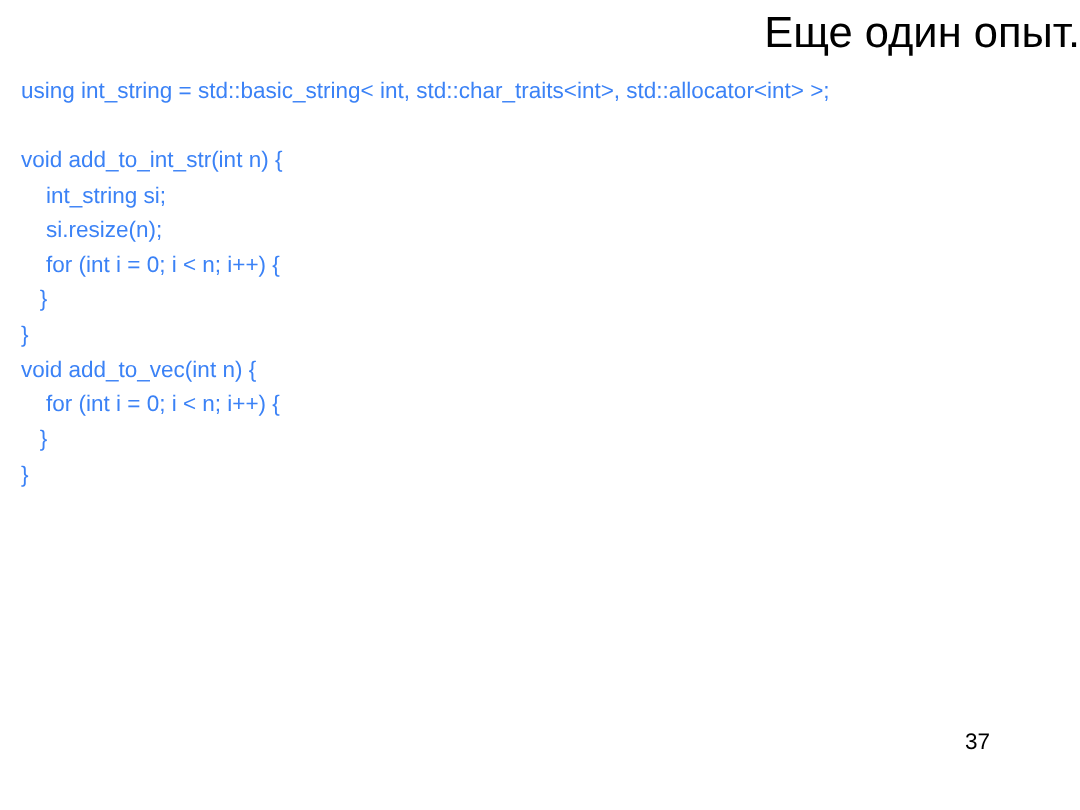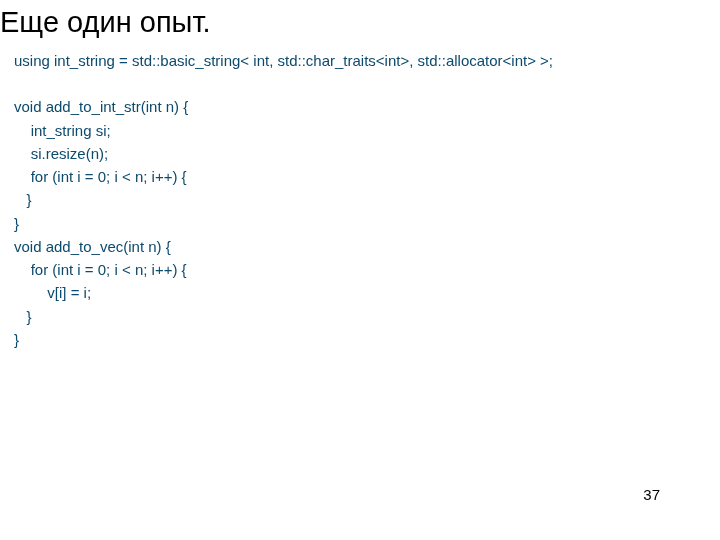--- a/index.html
+++ b/index.html
@@ -9,33 +9,33 @@
     }
     body {
       width: 720px;
       height: 540px;
       background: #fff;
       font-family: Arial, Helvetica, sans-serif;
       position: relative;
       overflow: hidden;
     }
     .title {
-      text-align: left;
+      text-align: right;
       font-size: 29px;
       color: #000;
       padding-top: 6px;
       padding-bottom: 10px;
       font-weight: normal;
     }
     .content {
       padding-left: 14px;
       padding-right: 14px;
       font-size: 15px;
       line-height: 1.55;
-      color: #0c4a6e;
+      color: #3b82f6;
     }
     .code-line {
       white-space: pre;
     }
     .blank-line {
       height: 23px;
     }
     .page-num {
       position: absolute;
       right: 60px;
@@ -53,18 +53,17 @@
   <div class="code-line">using int_string = std::basic_string&lt; int, std::char_traits&lt;int&gt;, std::allocator&lt;int&gt; &gt;;</div>
   <div class="blank-line"></div>
   <div class="code-line">void add_to_int_str(int n) {</div>
   <div class="code-line">    int_string si;</div>
   <div class="code-line">    si.resize(n);</div>
   <div class="code-line">    for (int i = 0; i &lt; n; i++) {</div>
   <div class="code-line">   }</div>
   <div class="code-line">}</div>
   <div class="code-line">void add_to_vec(int n) {</div>
   <div class="code-line">    for (int i = 0; i &lt; n; i++) {</div>
-  <div class="code-line">        v[i] = i;</div>
   <div class="code-line">   }</div>
   <div class="code-line">}</div>
 </div>
 
 <div class="page-num">37</div>
 
 </body></html>

